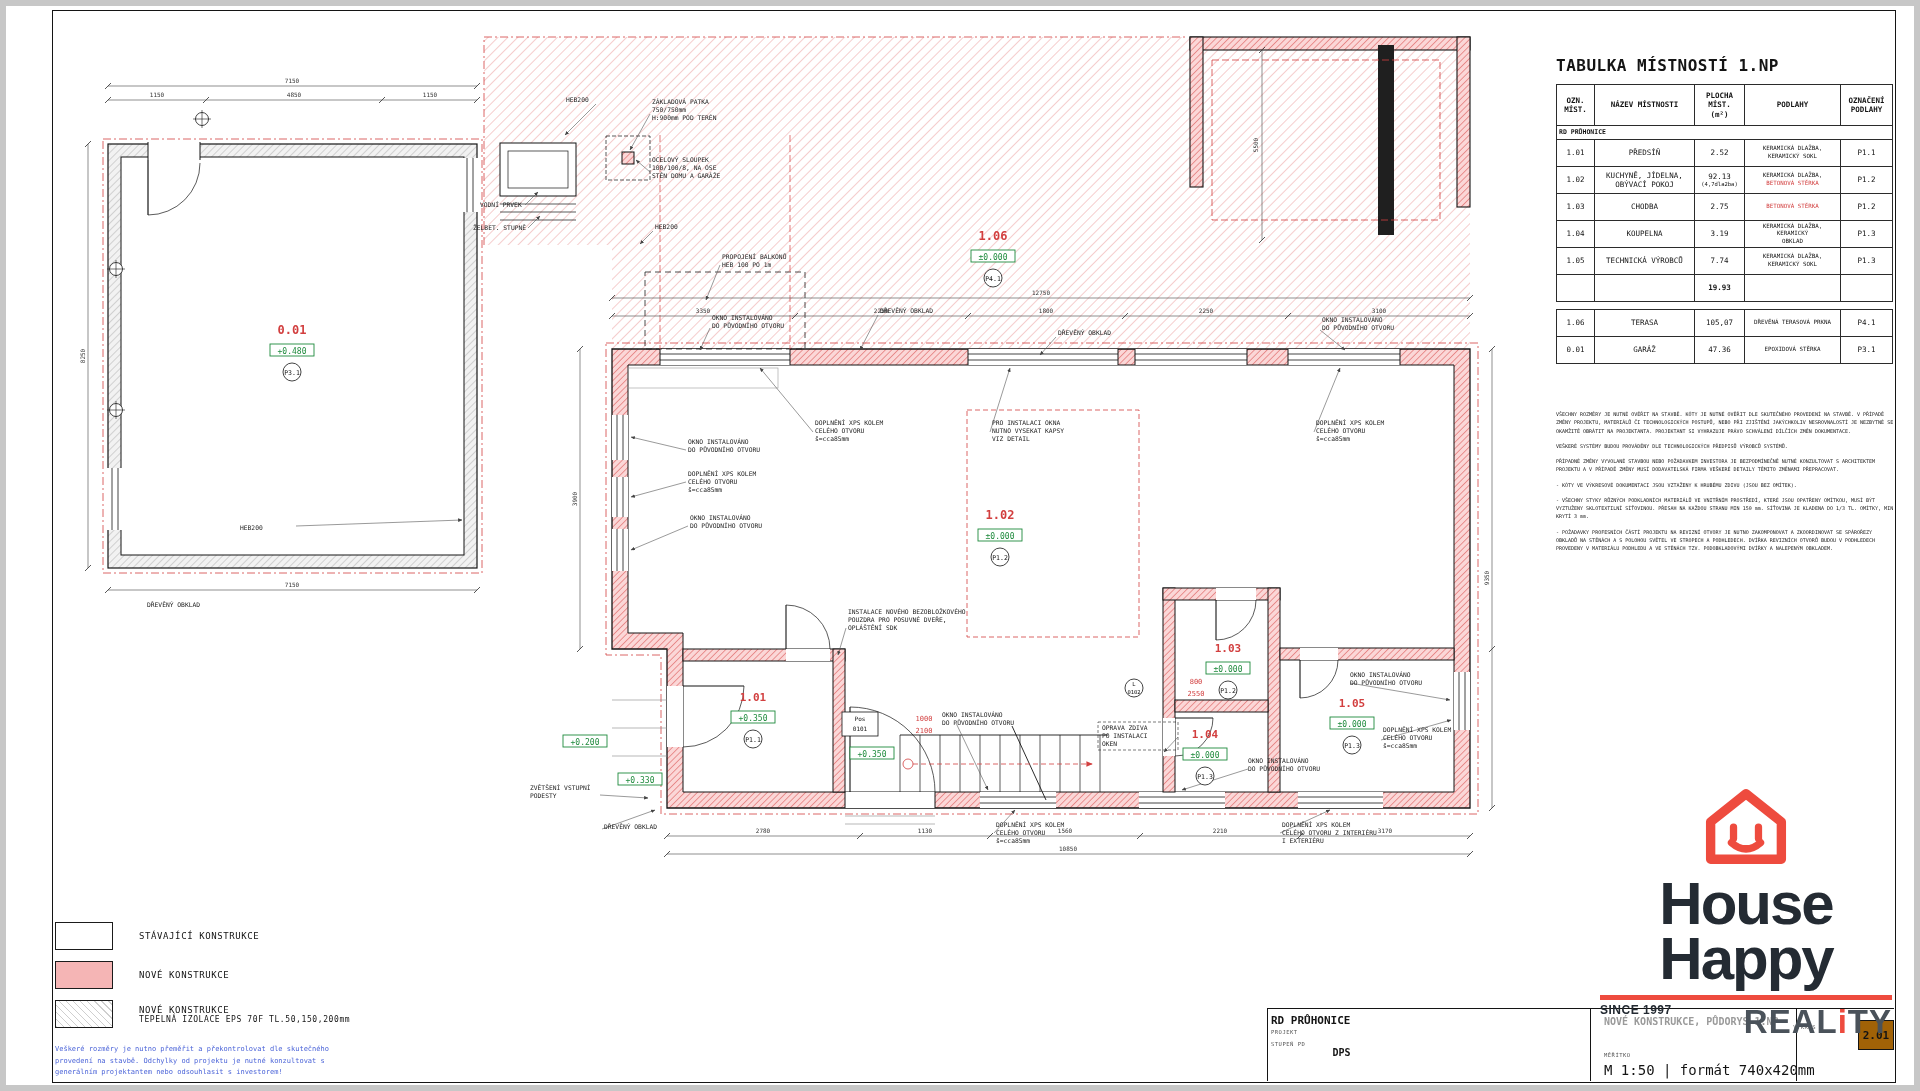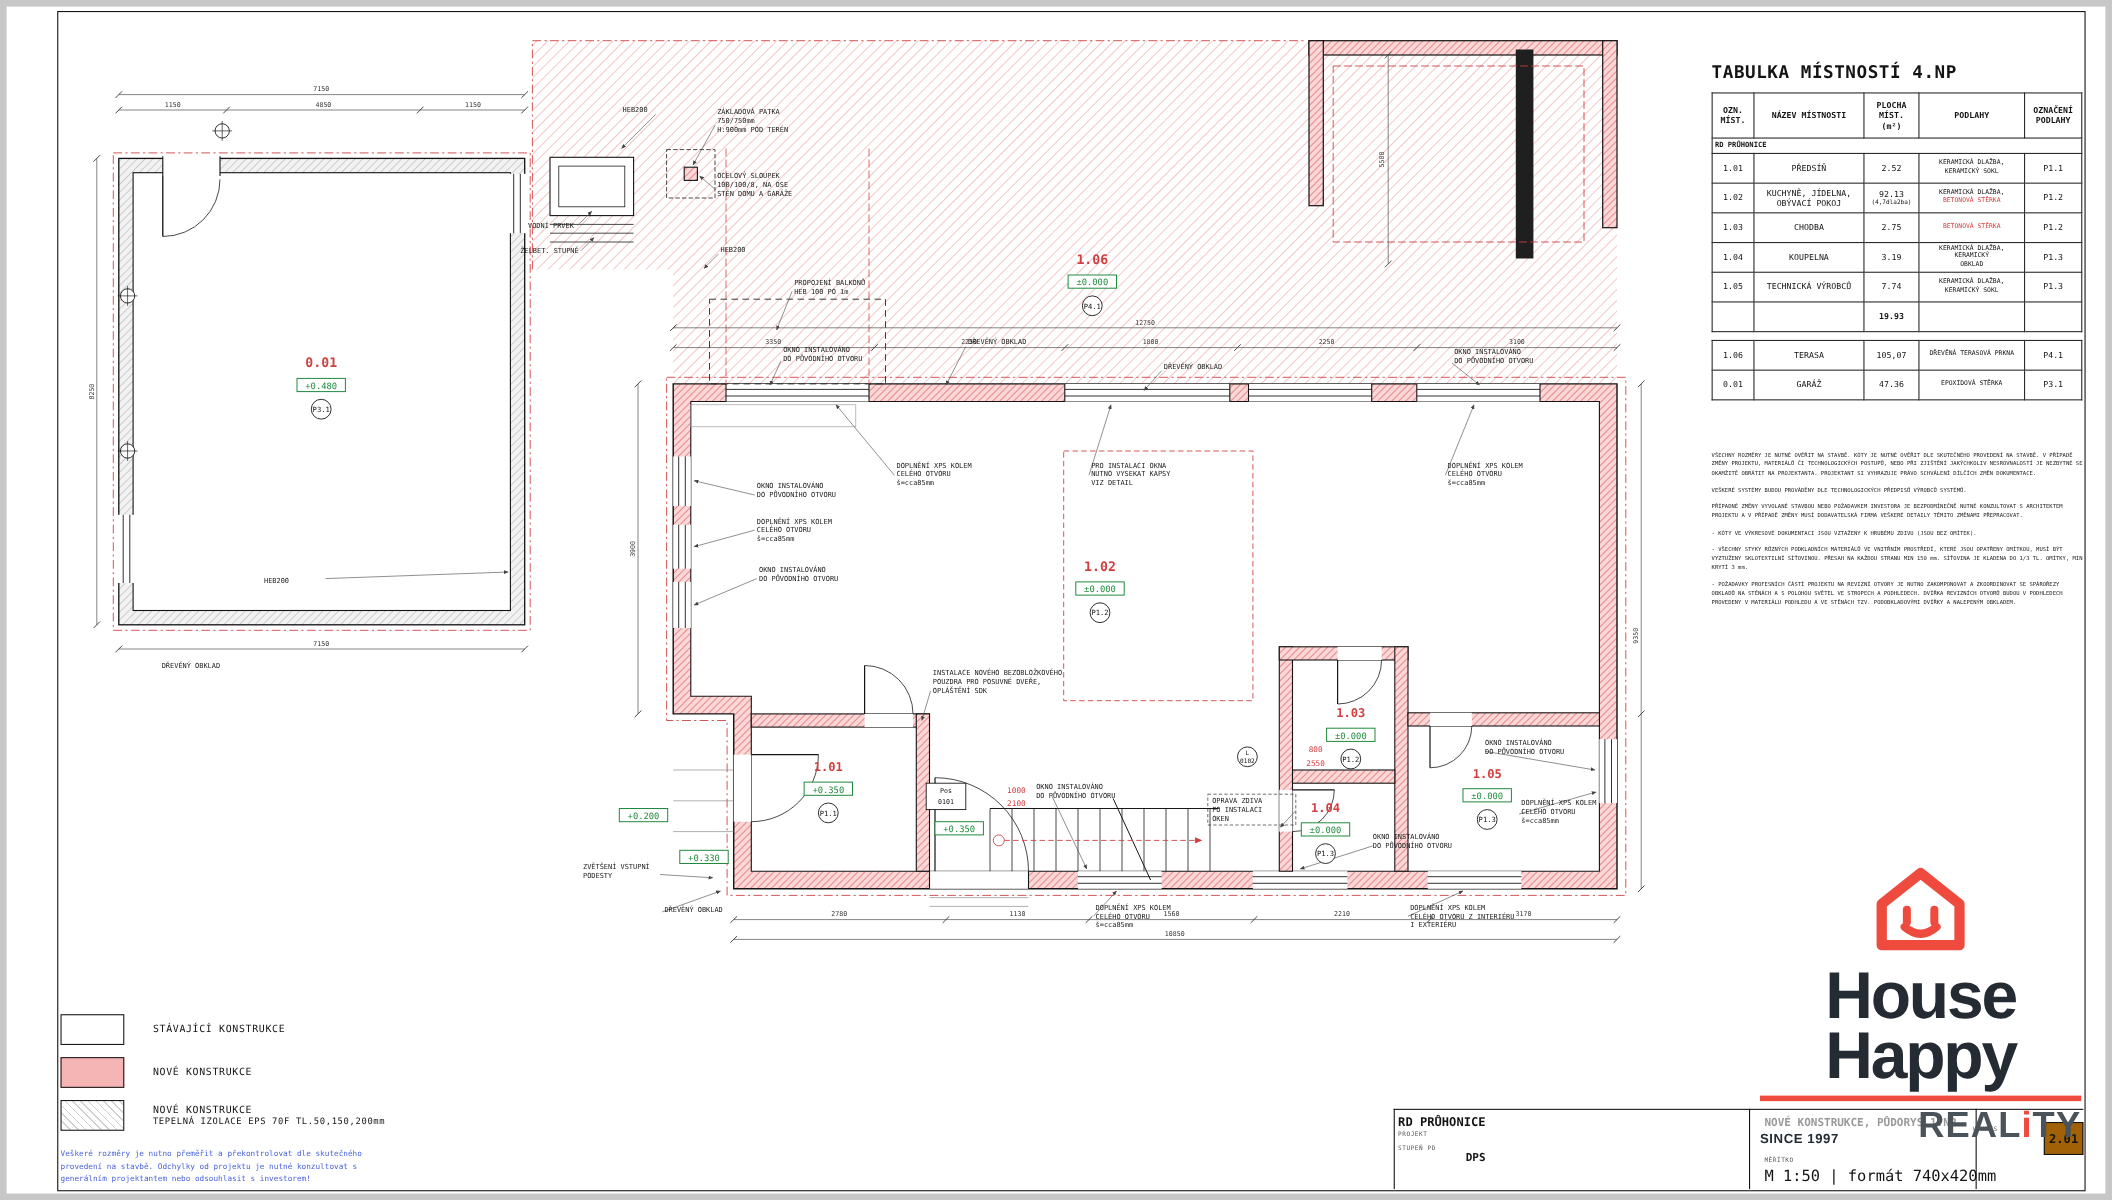--- a/index.html
+++ b/index.html
@@ -45,21 +45,21 @@
   .tb-drawing{font-size:10px;font-weight:bold;color:#9a9a9a;z-index:1;}
   .tb-scale{font-size:14px;font-weight:normal;}
   .num-box{position:absolute;left:1858px;top:1020px;width:34px;height:28px;border:1.6px solid #141414;
            display:flex;align-items:center;justify-content:center;font-size:11px;font-weight:bold;z-index:2;background:#a16207;}
 
   
   .logo{position:absolute;left:1600px;top:780px;width:292px;z-index:4;text-align:center;
         font-family:"Liberation Sans", sans-serif;}
   .logo .word{display:block;font-size:60px;line-height:.92;font-weight:bold;letter-spacing:-2px;color:#242b33;}
   .logo .rule{height:5px;background:#ee4b3e;margin:9px 0 3px 0;}
-  .logo .row{display:flex;justify-content:space-between;align-items:flex-end;}
+  .logo .row{display:flex;justify-content:space-between;align-items:flex-start;}
   .logo .since{font-size:12px;font-weight:bold;color:#242b33;letter-spacing:.5px;}
   .logo .brand{font-size:33px;font-weight:bold;color:#4a525a;letter-spacing:1px;}
   .logo .brand .i{color:#ee4b3e;}
 </style>
 </head>
 <body>
 
 <div class="sheet"></div>
 
 <svg id="plan" width="1920" height="1091" viewBox="0 0 1920 1091">
@@ -488,21 +488,21 @@
     <text x="860" y="731" font-size="6" fill="#141414">0101</text>
     <text x="1196" y="684" font-size="7" fill="#d23f3f">800</text>
     <text x="1196" y="696" font-size="7" fill="#d23f3f">2550</text>
     <circle cx="1134" cy="688" r="9" fill="#fff" stroke="#141414" stroke-width="0.8"></circle>
     <text x="1134" y="686" font-size="5.5" fill="#141414">L</text>
     <text x="1134" y="694" font-size="5.5" fill="#141414">0102</text>
   </g>
 </svg>
 
 <div class="abs" style="left:1556px;top:56px;">
-  <div class="tbl-title">TABULKA MÍSTNOSTÍ 4.NP</div>
+  <div class="tbl-title">TABULKA MÍSTNOSTÍ 1.NP</div>
   <table class="tbl">
     <colgroup>
         <col style="width:38px">
         <col style="width:100px">
         <col style="width:50px">
         <col style="width:96px">
         <col style="width:52px">
       </colgroup>
     <thead>
       <tr>

